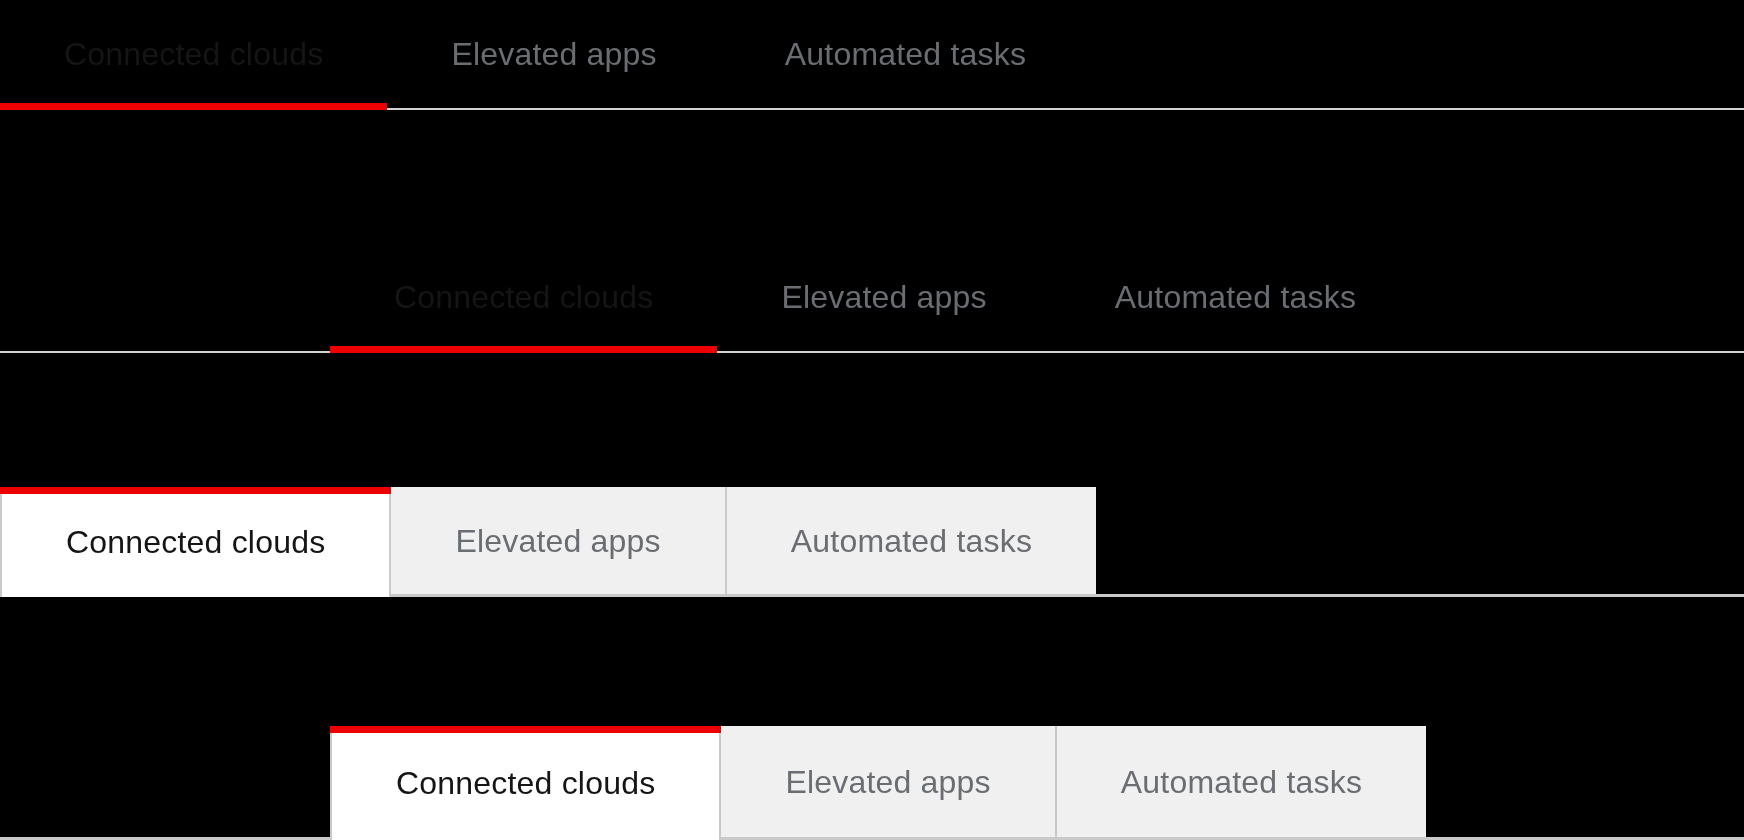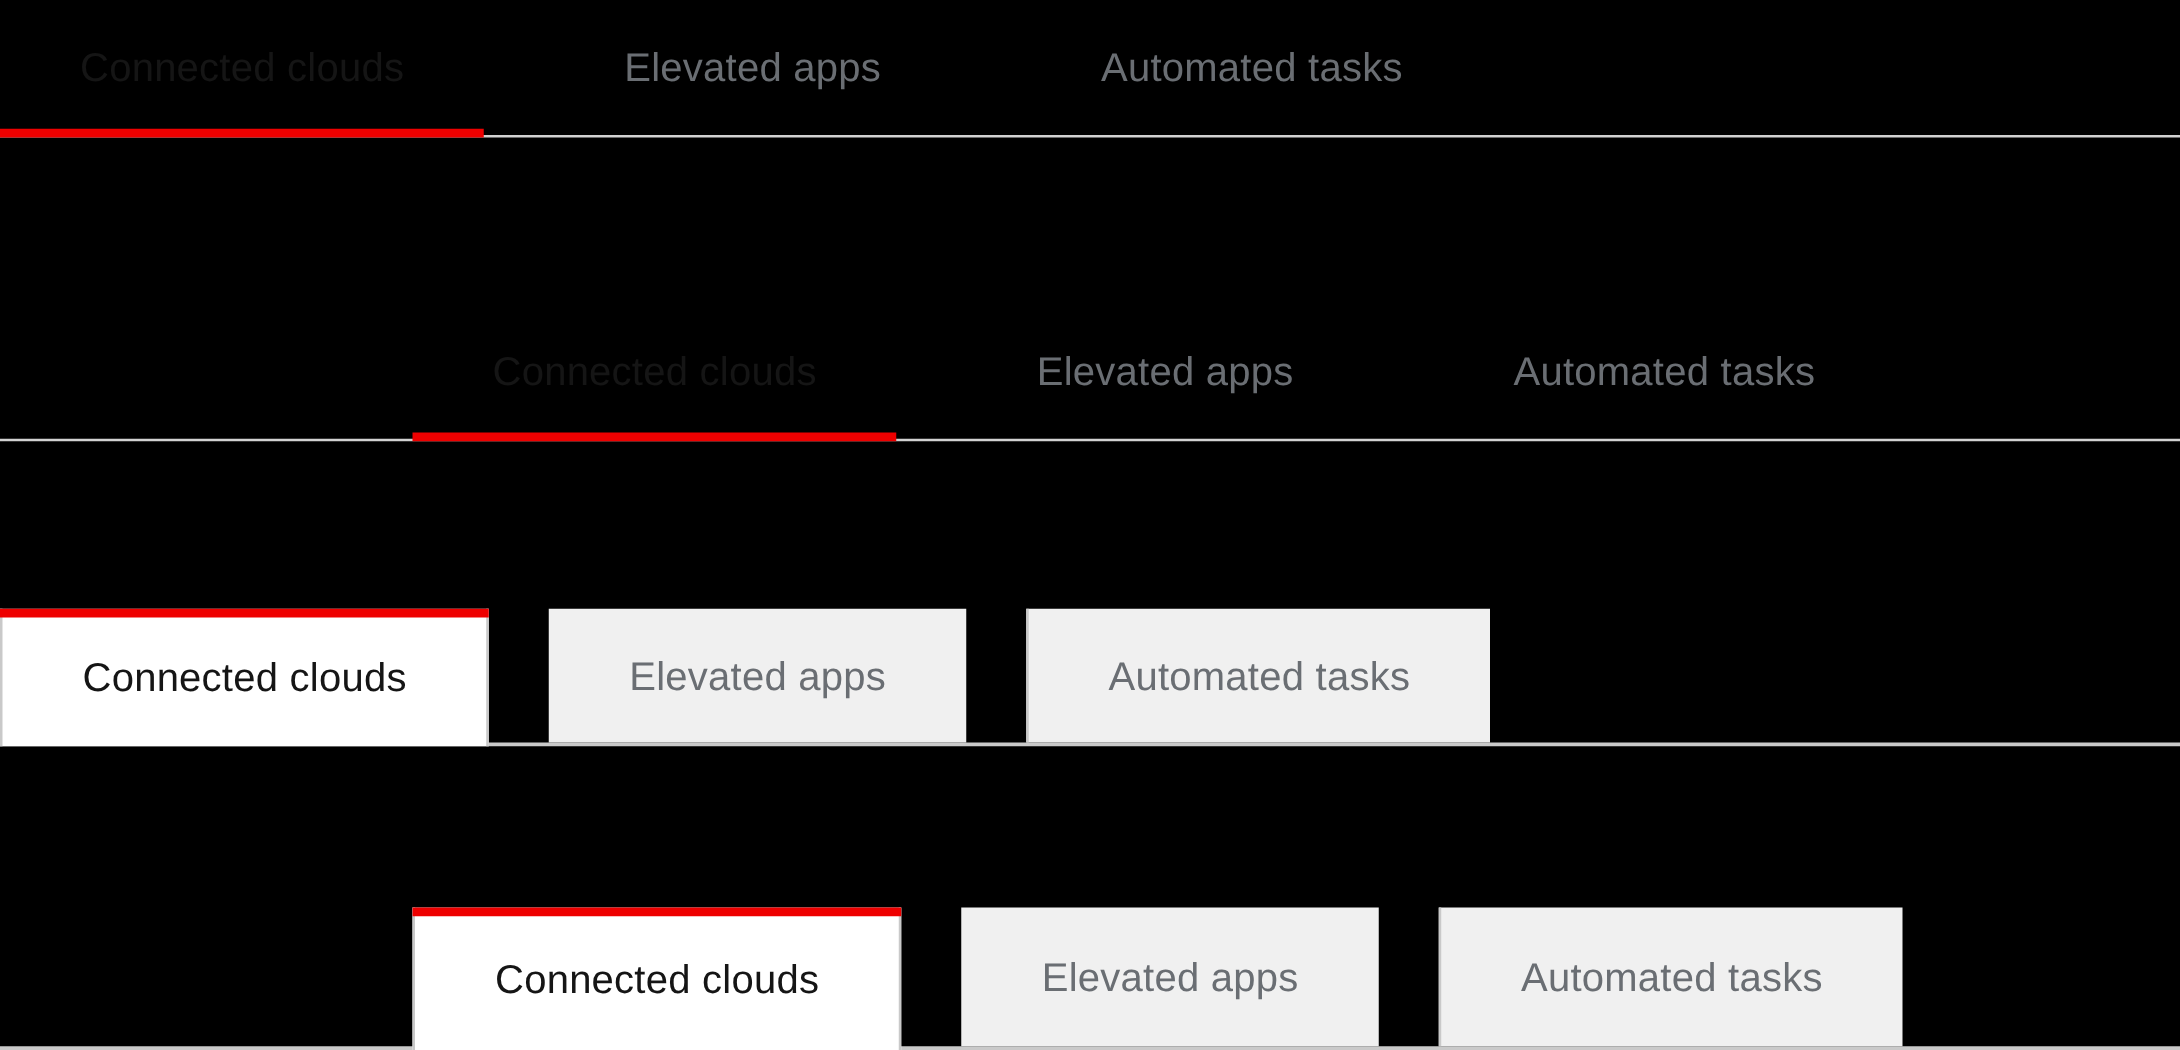--- a/index.html
+++ b/index.html
@@ -8,21 +8,21 @@
     background:var(--background, #000);
     position:relative; overflow:hidden;
     font-family:"Liberation Sans", sans-serif;
   }
   .group {
     position:absolute; left:0; width:1744px;
     box-sizing:border-box;
   }
   .group.line { border-bottom:2px solid var(--rule-gray, #d2d2d2); }
   .group.box  { border-bottom:3px solid var(--box-border, #c9c9c9); }
-  .row { display:flex; height:100%; align-items:stretch;gap:48px; }
+  .row { display:flex; height:100%; align-items:stretch; }
   .inset .row { margin-left:330px; }
   .tab {
     display:flex; align-items:center; justify-content:center;
     padding:0 64px; position:relative; cursor:pointer;
     box-sizing:border-box; white-space:nowrap;
   }
   .lbl {
     font-size:32px; line-height:1;
     color:var(--inactive-text, #6a6e73);
     letter-spacing:0.2px;

